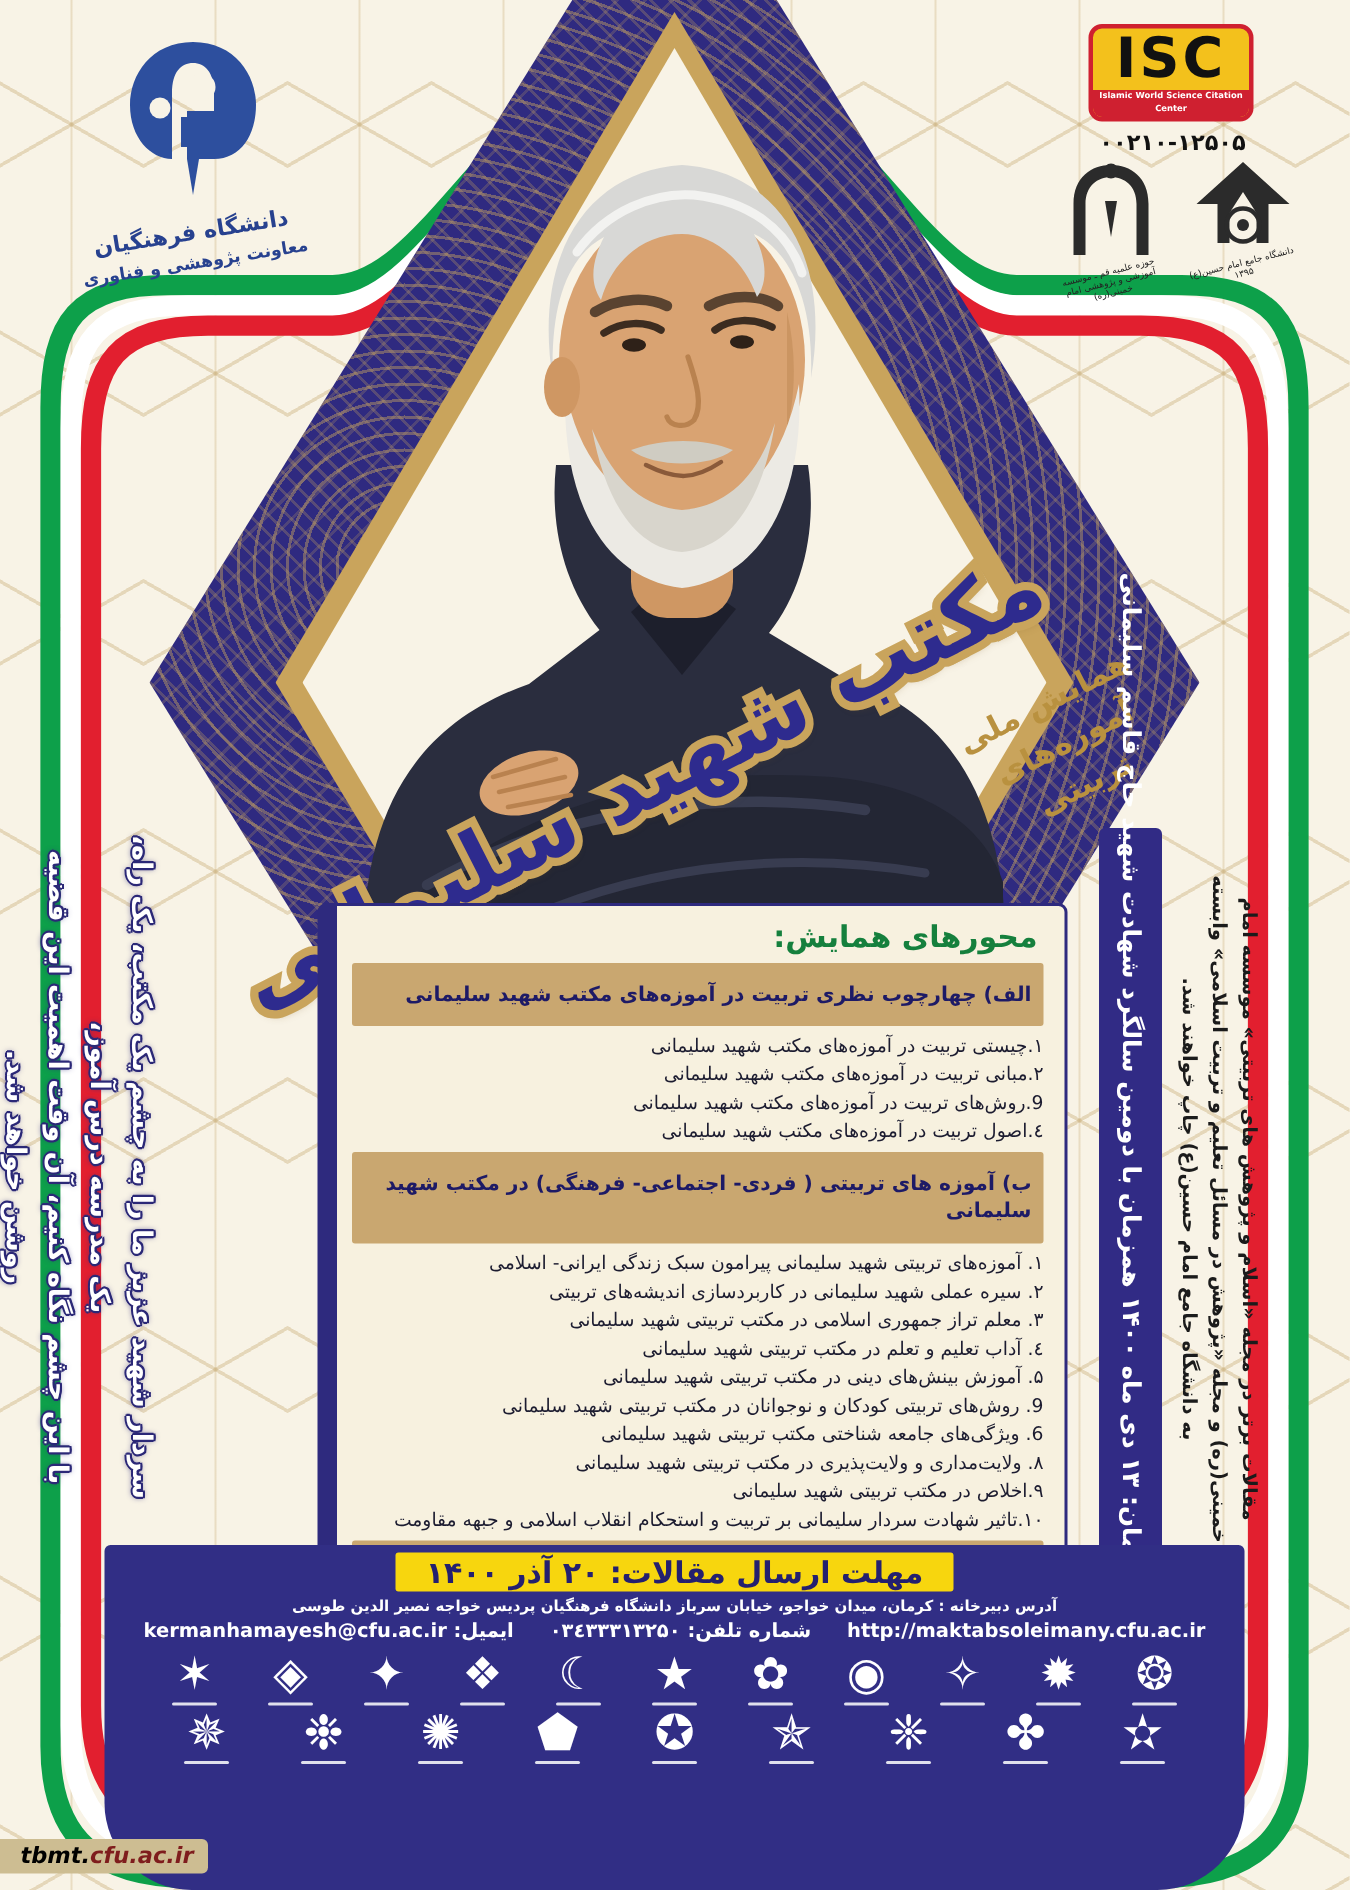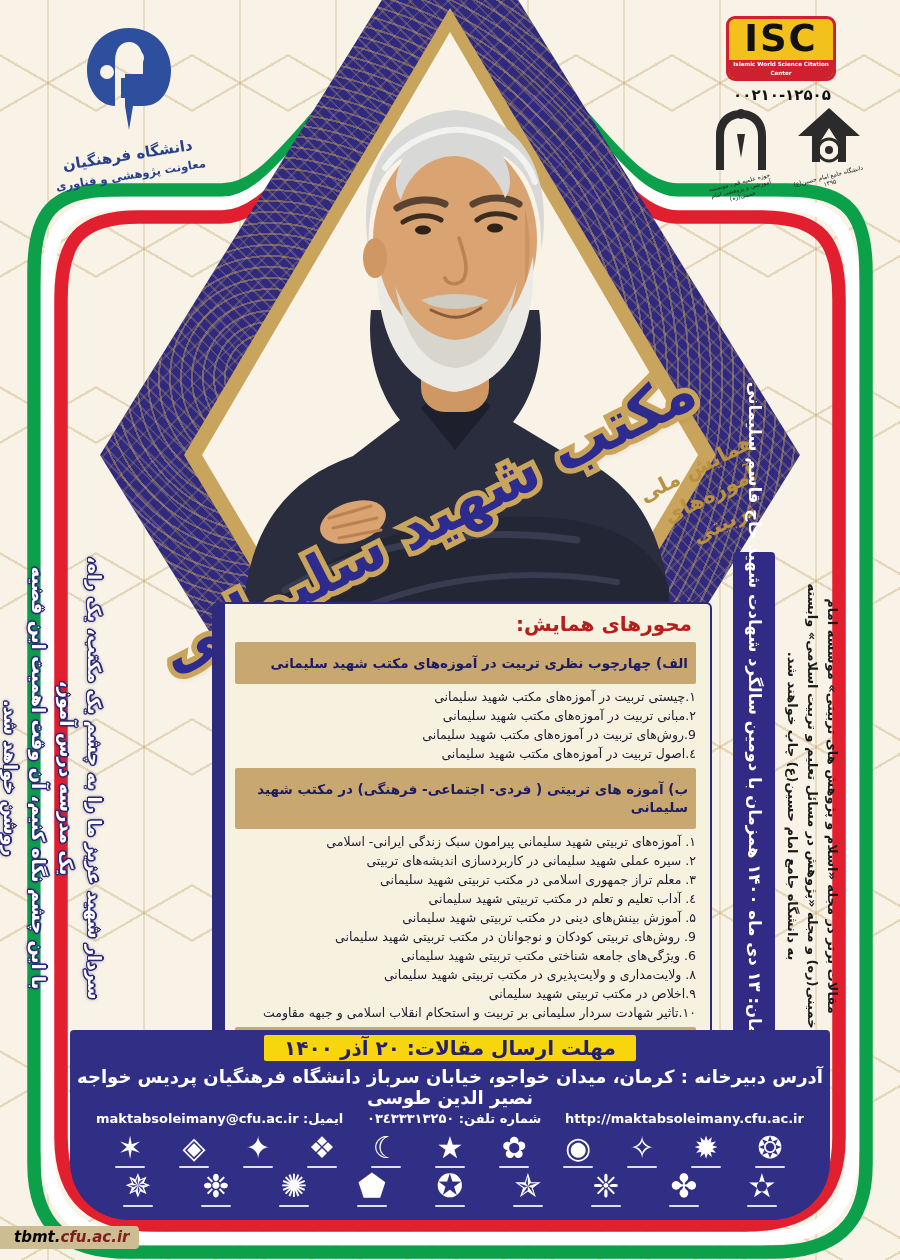--- a/index.html
+++ b/index.html
@@ -36,21 +36,21 @@
   .cal{position:absolute;left:50px;top:140px;width:520px;text-align:center;
     transform:rotate(-27deg);font-weight:bold;font-size:58px;white-space:nowrap;}
   .cal .stroke{position:absolute;left:0;right:0;-webkit-text-stroke:11px #c9a45c;color:#c9a45c;text-shadow:0 4px 6px rgba(120,90,40,.35);}
   .cal .fill{position:relative;color:#2e2b8e;}
   .subtitle{position:absolute;left:460px;top:120px;width:200px;transform:rotate(-27deg);
     text-align:center;color:#b9913f;font-weight:bold;font-size:21px;line-height:1.45;}
   
   .card{position:absolute;left:212px;top:602px;width:500px;height:436px;z-index:8;
     background:#f7f1df;border:2px solid #2e2a7e;border-left:13px solid #2e2a7e;border-radius:6px;
     box-sizing:border-box;padding:6px 14px 6px 10px;text-align:right;}
-  .agenda-heading{color:#b91c1c;font-weight:bold;font-size:20px;margin:2px 4px 6px 0;}
+  .agenda-heading{color:#15803d;font-weight:bold;font-size:20px;margin:2px 4px 6px 0;}
   .sec-bar{display:block;background:#c9a770;color:#1d1a66;font-weight:bold;font-size:13.5px;
     padding:12px 8px;margin:5px 0 3px 0;border-radius:2px;line-height:1.35;}
   .sec-items div{font-size:12.5px;color:#1c1c30;line-height:1.52;}
   
   .timebar{position:absolute;left:775px;top:552px;width:492px;height:42px;z-index:9;
     transform:rotate(90deg);transform-origin:0 0;background:#312b85;border-radius:4px;
     color:#fff;font-weight:bold;font-size:16.5px;line-height:42px;text-align:center;white-space:nowrap;}
   
   .rightnote{position:absolute;left:842px;top:580px;width:452px;height:62px;z-index:9;
     transform:rotate(90deg);transform-origin:0 0;color:#1b1b1b;font-size:13px;font-weight:bold;
@@ -70,25 +70,25 @@
   .isc{position:absolute;left:726px;top:16px;width:104px;z-index:9;background:#f3c11c;
     border:3px solid #cf2030;border-radius:9px;text-align:center;overflow:hidden;}
   .isc .abbr{font-weight:bold;font-size:37px;color:#111;line-height:1.1;letter-spacing:2px;font-family:"DejaVu Sans",sans-serif;}
   .isc .full{display:block;background:#cf2030;color:#fff;font-size:5.6px;line-height:1.6;font-weight:bold;}
   .isc-code{position:absolute;left:712px;top:86px;width:140px;z-index:9;text-align:center;
     font-weight:bold;font-size:15px;color:#111;direction:ltr;}
   .seals{position:absolute;left:700px;top:106px;width:170px;z-index:9;display:flex;gap:6px;align-items:flex-start;}
   .seal{text-align:center;width:82px;}
   .seal-cap{font-size:6px;color:#222;line-height:1.2;transform:rotate(-14deg);margin-top:-4px;}
   
-  .footer{position:absolute;left:70px;top:1030px;width:760px;height:190px;z-index:10;
+  .footer{position:absolute;left:70px;top:1030px;width:760px;height:230px;z-index:10;
     background:#312e85;border-radius:4px 4px 58px 58px;text-align:center;box-sizing:border-box;padding-top:5px;}
   .deadline{display:inline-block;background:#f7d60e;color:#24206f;font-weight:bold;font-size:20px;
     padding:1px 20px;border-radius:2px;}
-  .addr{color:#fff;font-weight:bold;font-size:18px;margin-top:5px;}
+  .addr{color:#fff;font-weight:bold;font-size:10px;margin-top:5px;}
   .contact{display:flex;direction:ltr;justify-content:space-between;align-items:center;
     padding:3px 26px 0 26px;color:#fff;font-weight:bold;font-size:13px;}
   .logorow{display:flex;direction:ltr;justify-content:center;align-items:center;margin-top:7px;}
   .logorow.r1{gap:34px;}
   .logorow.r2{gap:48px;margin-top:2px;}
   .sponsor{color:#fff;text-align:center;line-height:1;}
   .sponsor .g{font-size:30px;}
   .sponsor .cap{width:30px;height:2px;background:rgba(255,255,255,.85);margin:3px auto 0 auto;border-radius:1px;}
   
   .watermark{position:absolute;left:0;top:1226px;z-index:11;background:#cdbd92;
@@ -272,21 +272,21 @@
       <path d="M31 28 L 39 28 L 35 52 Z" fill="#2b2b2b"></path>
     </svg>
     <div class="seal-cap">حوزه علمیه قم ـ موسسه آموزشی و پژوهشی امام خمینی(ره)</div>
   </div>
 </div>
 
 <div class="footer">
   <div class="deadline">مهلت ارسال مقالات: ۲۰ آذر ۱۴۰۰</div>
   <div class="addr">آدرس دبیرخانه : کرمان، میدان خواجو، خیابان سرباز دانشگاه فرهنگیان پردیس خواجه نصیر الدین طوسی</div>
   <div class="contact">
-    <span dir="rtl"><span>ایمیل:</span> <span dir="ltr">maktabsoleimany@cfu.ac.ir</span></span>
+    <span dir="rtl"><span>ایمیل:</span> <span dir="ltr">kermanhamayesh@cfu.ac.ir</span></span>
     <span dir="rtl"><span>شماره تلفن:</span> <span>۰۳٤۳۳۳۱۳۲۵۰</span></span>
     <span dir="ltr">http://maktabsoleimany.cfu.ac.ir</span>
   </div>
   <div class="logorow r1" id="logorow1">
       <div class="sponsor">
         <div class="g" style="font-size:30px">✶</div>
         <div class="cap"></div>
       </div>
       <div class="sponsor">
         <div class="g" style="font-size:30px">◈</div>

